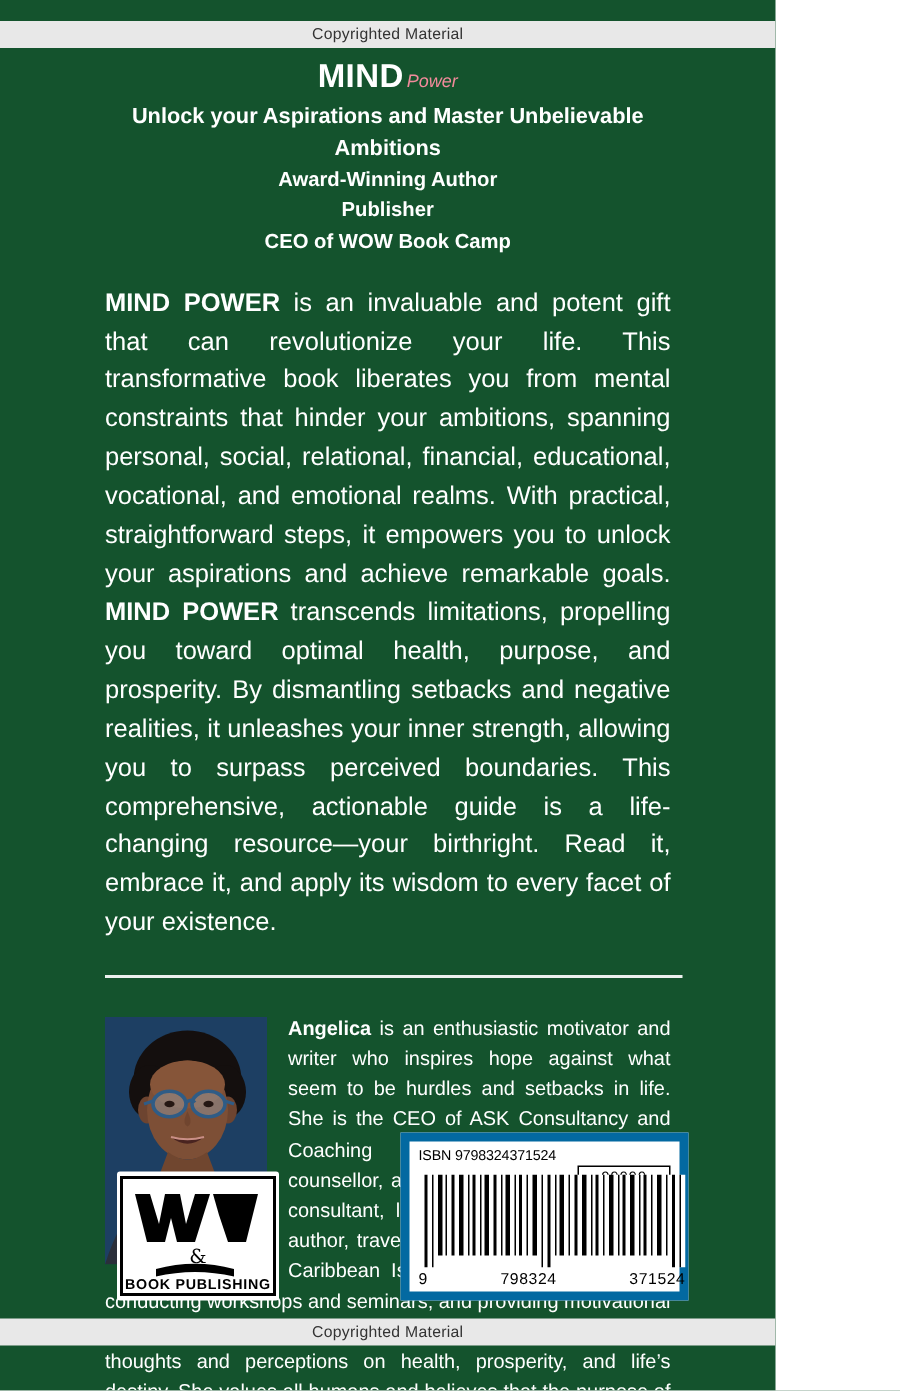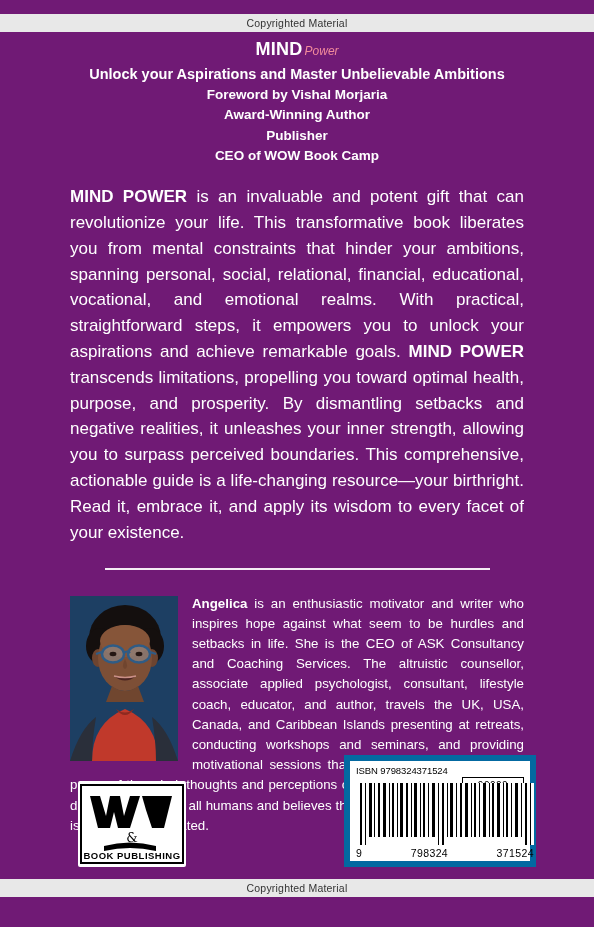--- a/index.html
+++ b/index.html
@@ -2,23 +2,23 @@
 <html><head>
 <meta charset="utf-8">
 <style>
   html, body {
     margin: 0;
     padding: 0;
     background: #ffffff;
   }
   .page {
     position: relative;
-    width: 594px;
+    width: 517px;
     height: 927px;
-    background: #701a75;
+    background: #14532d;
     overflow: hidden;
     font-family: "Liberation Sans", sans-serif;
     color: #ffffff;
   }
   .copyright-band {
     position: absolute;
     left: 0;
     width: 100%;
     height: 18px;
     background: #e8e8e8;
@@ -40,21 +40,21 @@
   }
 
   .brand {
     text-align: center;
     margin-top: 0px;
     margin-bottom: 2px;
     line-height: 1;
   }
   .brand .mind {
     font-weight: bold;
-    font-size: 18px;
+    font-size: 22px;
     color: #ffffff;
     letter-spacing: 0.3px;
   }
   .brand .power {
     font-family: Liberation Sans, sans-serif;
     font-style: italic;
     font-size: 12px;
     color: #f28b9b;
     margin-left: 2px;
   }
@@ -192,21 +192,20 @@
   <div class="copyright-band copyright-top">Copyrighted Material</div>
 
   <div class="content">
 
     <div class="brand">
       <span class="mind">MIND</span><span class="power">Power</span>
     </div>
 
     <div class="headline">Unlock your Aspirations and Master Unbelievable Ambitions</div>
 
-    <div class="sub-line">Foreword by Vishal Morjaria</div>
     <div class="sub-line">Award-Winning Author</div>
     <div class="sub-line">Publisher</div>
     <div class="sub-line">CEO of WOW Book Camp</div>
 
     <div class="body-copy">
       <b>MIND POWER</b><span> is an invaluable and potent gift that can revolutionize your life. This transformative book liberates you from mental constraints that hinder your ambitions, spanning personal, social, relational, financial, educational, vocational, and emotional realms. With practical, straightforward steps, it empowers you to unlock your aspirations and achieve remarkable goals. </span><b>MIND POWER</b><span> transcends limitations, propelling you toward optimal health, purpose, and prosperity. By dismantling setbacks and negative realities, it unleashes your inner strength, allowing you to surpass perceived boundaries. This comprehensive, actionable guide is a life-changing resource—your birthright. Read it, embrace it, and apply its wisdom to every facet of your existence.</span>
     </div>
 
     <div class="divider"></div>
 

